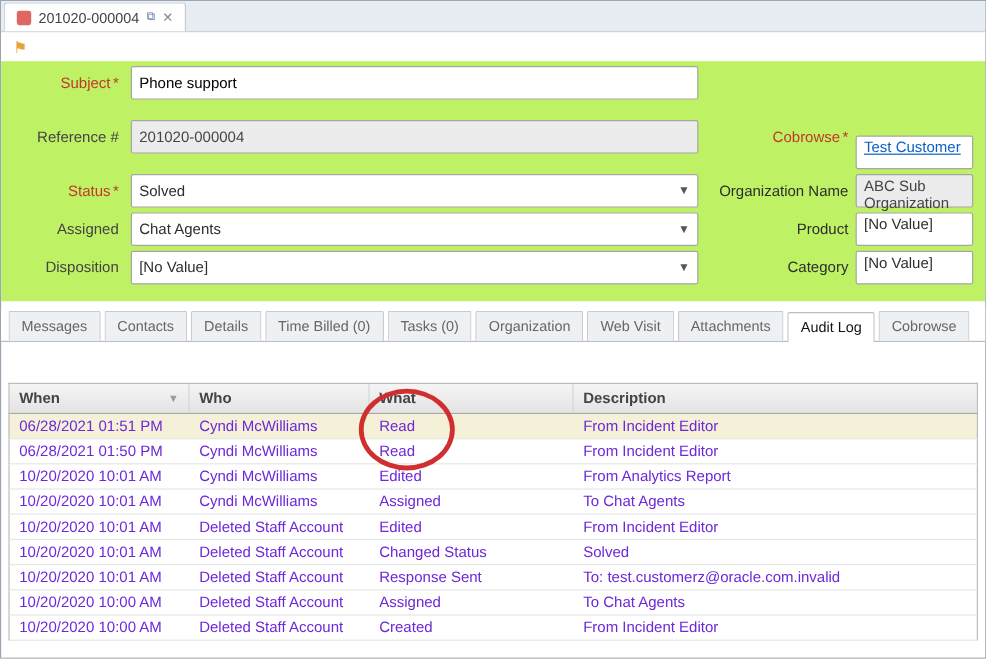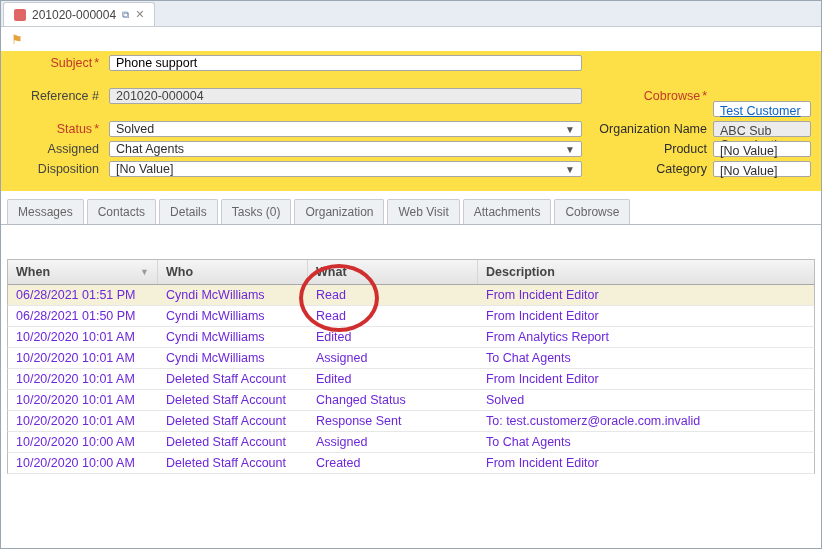--- a/index.html
+++ b/index.html
@@ -5,26 +5,26 @@
   * { box-sizing: border-box; font-family: "Segoe UI", Tahoma, Arial, sans-serif; }
   html, body { margin: 0; padding: 0; background: #fff; color: #2e2e2e; }
   .app { width: 822px; height: 549px; border: 1px solid #9aa6b2; position: relative; }
   .wtabs { height: 26px; background: #e7edf2; border-bottom: 1px solid #c6ccd2; display: flex; align-items: flex-end; padding-left: 2px; }
   .wtab { display: flex; align-items: center; gap: 6px; height: 24px; padding: 0 10px; background: #fff; border: 1px solid #c6ccd2; border-bottom: none; border-top-left-radius: 3px; border-top-right-radius: 3px; font-size: 12px; color: #444; }
   .wtab .icon { width: 12px; height: 12px; border-radius: 2px; background: #e06666; display: inline-block; }
   .wtab .pop { color: #5a7aa3; font-size: 10px; }
   .wtab .close { color: #888; font-size: 11px; cursor: pointer; }
   .flagbar { height: 24px; display: flex; align-items: center; padding-left: 10px; background: #fff; }
   .flag-icon { font-size: 13px; color: #e6a23c; }
-  .form { padding: 4px 10px 10px 10px; background: #fde047; }
+  .form { padding: 4px 10px 10px 10px; background: #bef264; }
   .row { display: flex; align-items: center; margin-bottom: 4px; gap: 6px; }
   .lbl { width: 92px; text-align: right; font-size: 12.5px; color: #444; padding-right: 4px; }
   .lbl.req { color: #c0392b; }
   .lbl.req::after { content: "*"; margin-left: 2px; }
-  .field { height: 16px; border: 1px solid #a6a6a6; border-radius: 2px; font-size: 12.5px; padding: 2px 6px; background: #fff; flex: 1; }
+  .field { height: 28px; border: 1px solid #a6a6a6; border-radius: 2px; font-size: 12.5px; padding: 2px 6px; background: #fff; flex: 1; }
   .field.ro { background: #ececec; color: #444; }
   .field.linkish { color: #0b61c4; text-decoration: underline; cursor: pointer; margin-top: 26px; }
   .select { display: flex; align-items: center; justify-content: space-between; cursor: pointer; }
   .caret { color: #555; font-size: 10px; padding-left: 6px; }
   .top-right { width: 214px; display: flex; align-items: center; gap: 6px; }
   .top-right .lblr { width: 110px; text-align: right; font-size: 12.5px; }
   .top-right .lblr.req { color: #c0392b; }
   .top-right .lblr.req::after { content: "*"; margin-left: 2px; }
   .tabs { display: flex; gap: 3px; padding: 4px 6px 0 6px; border-bottom: 1px solid #b7bdc3; background: #fff; margin-top: 4px; }
   .tab { font-size: 12px; color: #666; padding: 5px 10px; border: 1px solid #c6ccd2; border-bottom: none; border-top-left-radius: 2px; border-top-right-radius: 2px; background: #eef1f4; cursor: pointer; white-space: nowrap; }
@@ -117,24 +117,26 @@
         <div class="field" style="flex:1">[No Value]</div>
       </div>
     </div>
 
   </div>
 
   <div class="tabs" id="tabs">
       <div class="tab">Messages</div>
       <div class="tab">Contacts</div>
       <div class="tab">Details</div>
+      <div class="tab">Time Billed (0)</div>
       <div class="tab">Tasks (0)</div>
       <div class="tab">Organization</div>
       <div class="tab">Web Visit</div>
       <div class="tab">Attachments</div>
+      <div class="tab active">Audit Log</div>
       <div class="tab">Cobrowse</div>
     </div>
 
   <div class="grid-wrap">
     <div class="grid-header">
       <div class="gh c-when">
         <span>When</span>
         <span class="sort">▼</span>
       </div>
       <div class="gh c-who">

